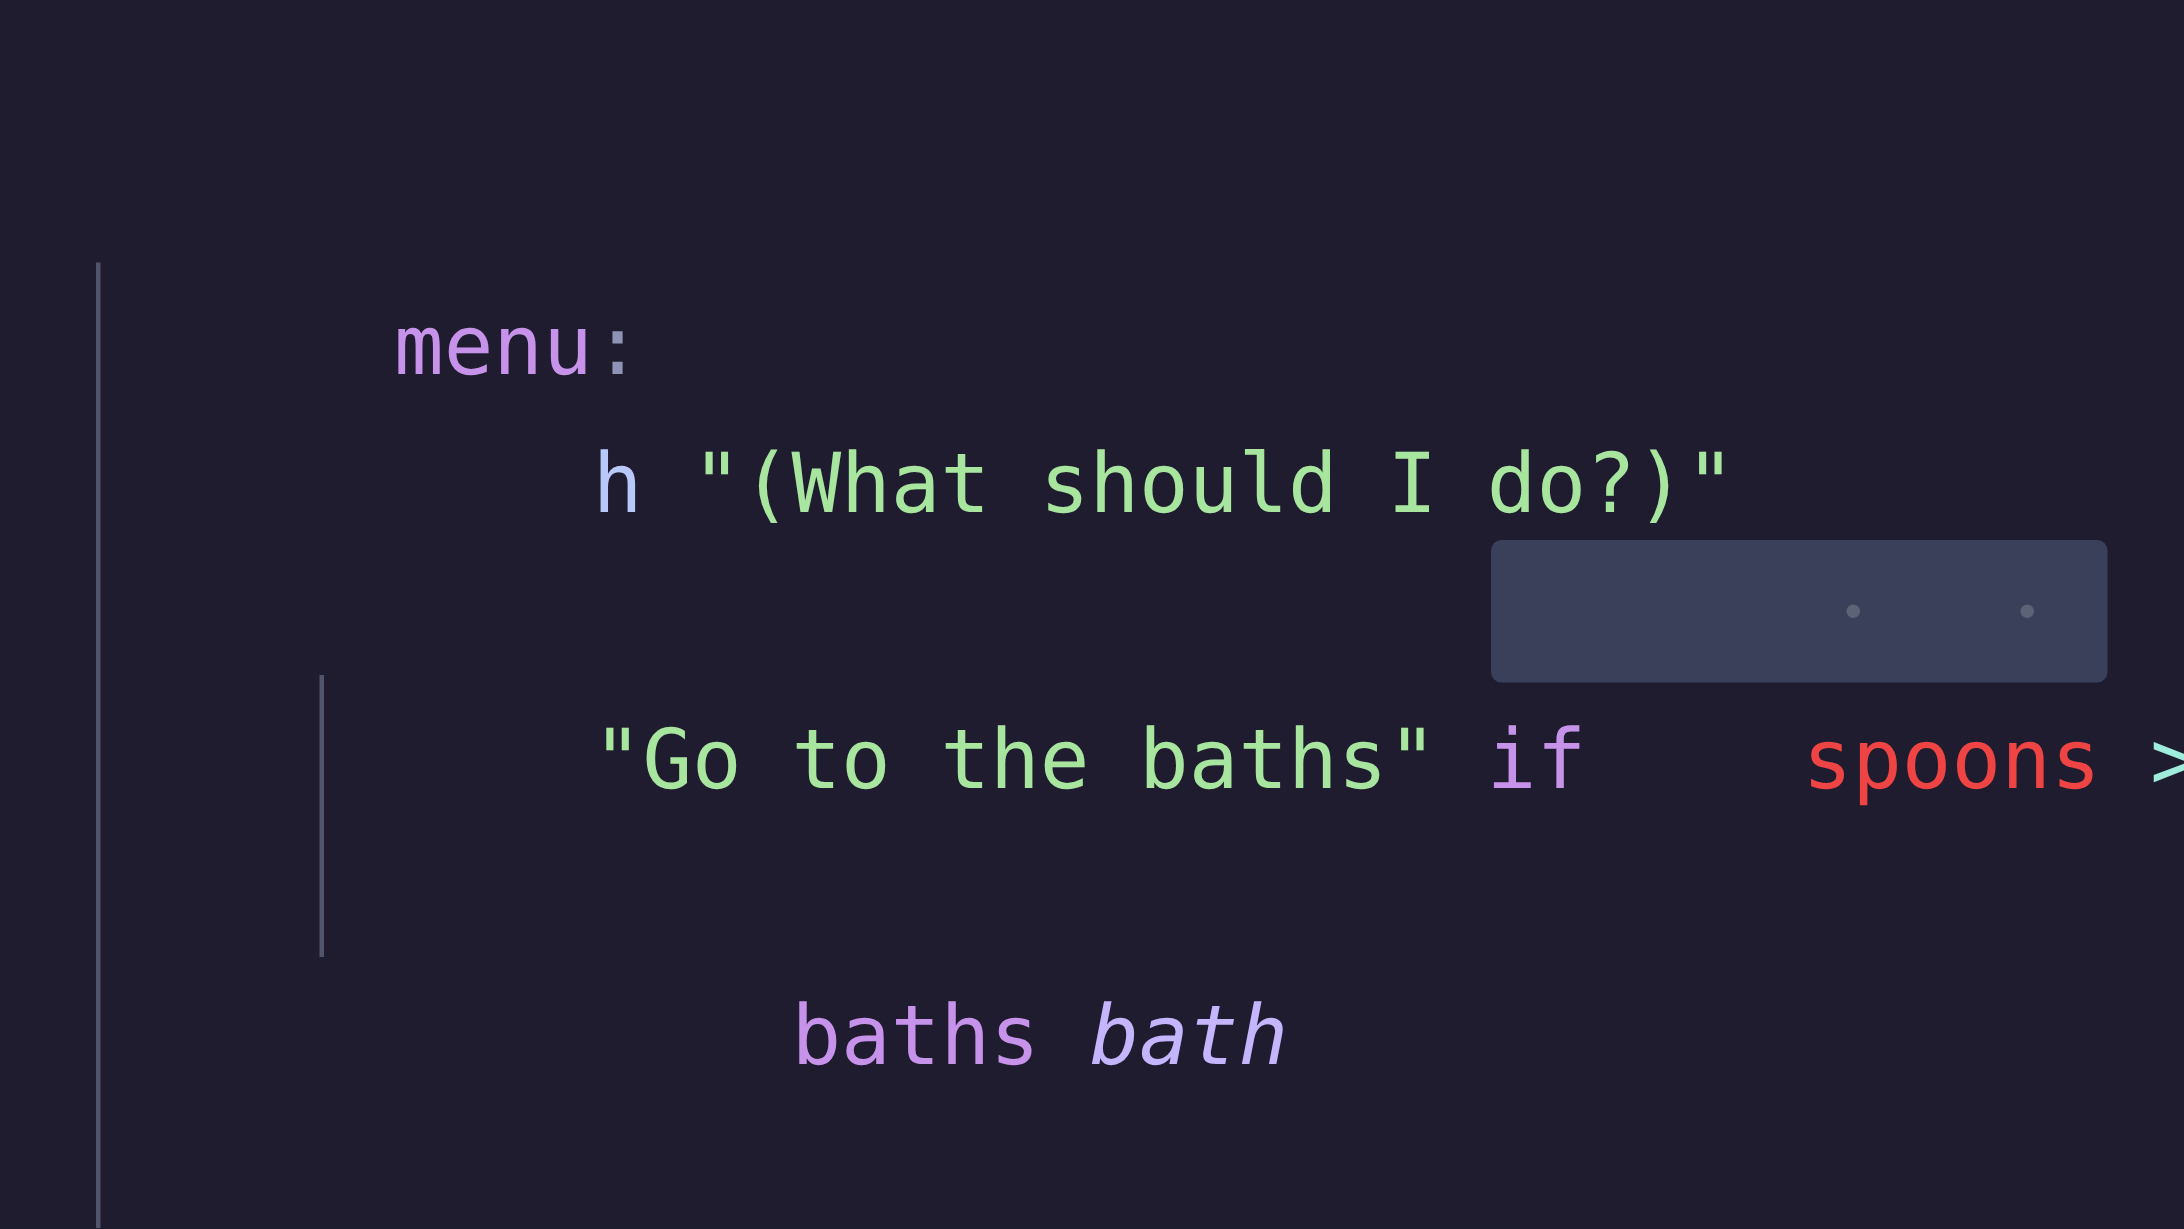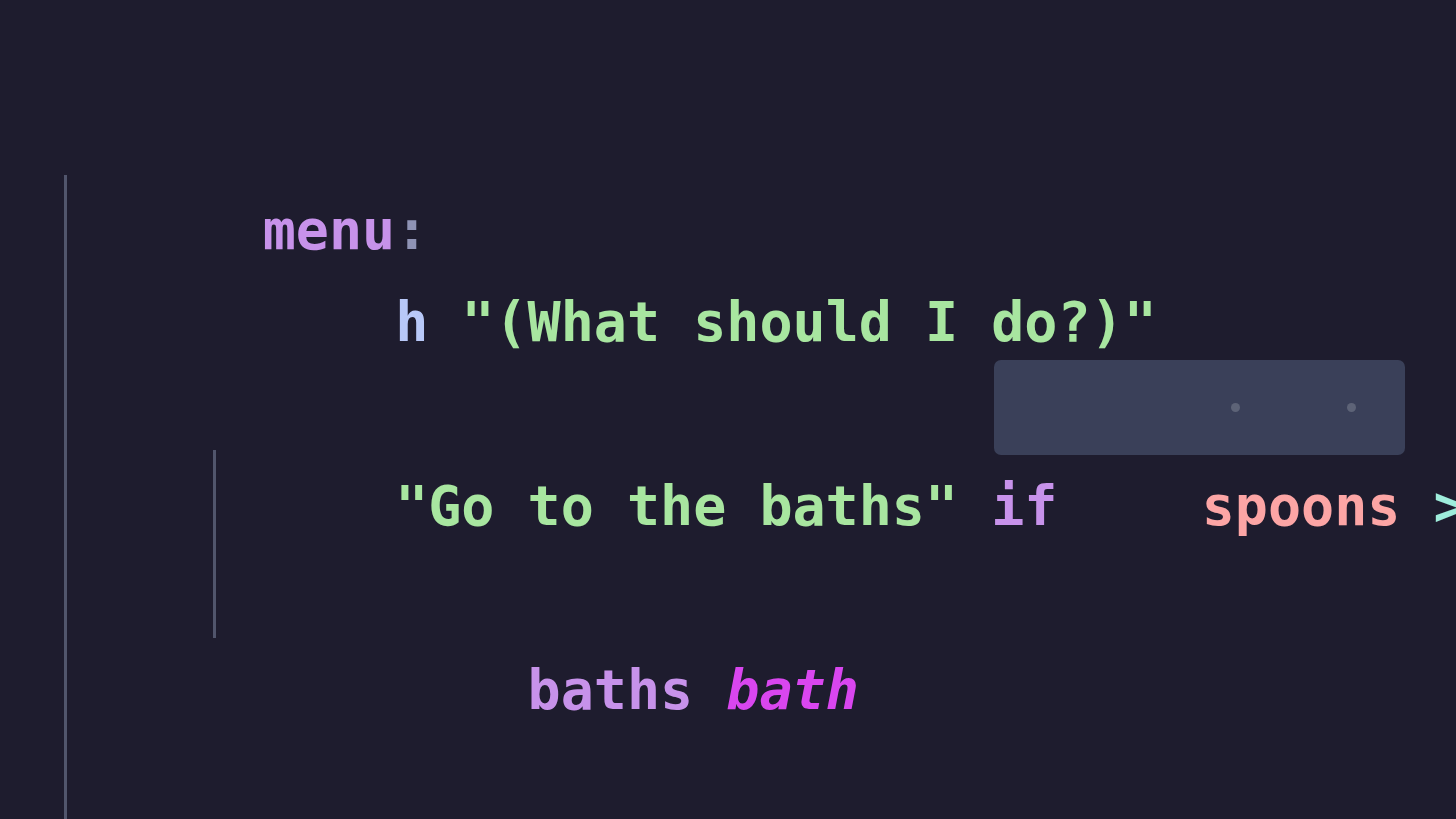--- a/index.html
+++ b/index.html
@@ -17,21 +17,20 @@
     font-family: "DejaVu Sans Mono", "Liberation Mono", monospace;
   }
 
   
   #code {
     position: absolute;
     left: 0;
     top: 0;
     width: 1268px;
     height: 819px;
-    font-weight: bold;
   }
 
   .line {
     position: absolute;
     left: 0;
     white-space: pre;
     font-size: 55px;
     line-height: 92px;
     height: 92px;
     letter-spacing: 0px;
@@ -41,23 +40,23 @@
 
   .pad {            
     color: transparent;
   }
 
   
   .tok-keyword   { color: #c792ea; }          
   .tok-string    { color: #a8e6a0; }          
   .tok-char      { color: #b8c8f8; }          
   .tok-punct     { color: #8f93b5; }          
-  .tok-var       { color: #fca5a5; }          
+  .tok-var       { color: #ef4444; }          
   .tok-operator  { color: #9feddc; }          
-  .tok-label     { color: #d946ef; font-style: italic; }   
+  .tok-label     { color: #c4b5fd; font-style: italic; }   
 
   
   .highlight-box {
     position: absolute;
     background: #3a4059;
     border-radius: 7px;
     z-index: 0;
   }
   .hl-text {
     position: absolute;

